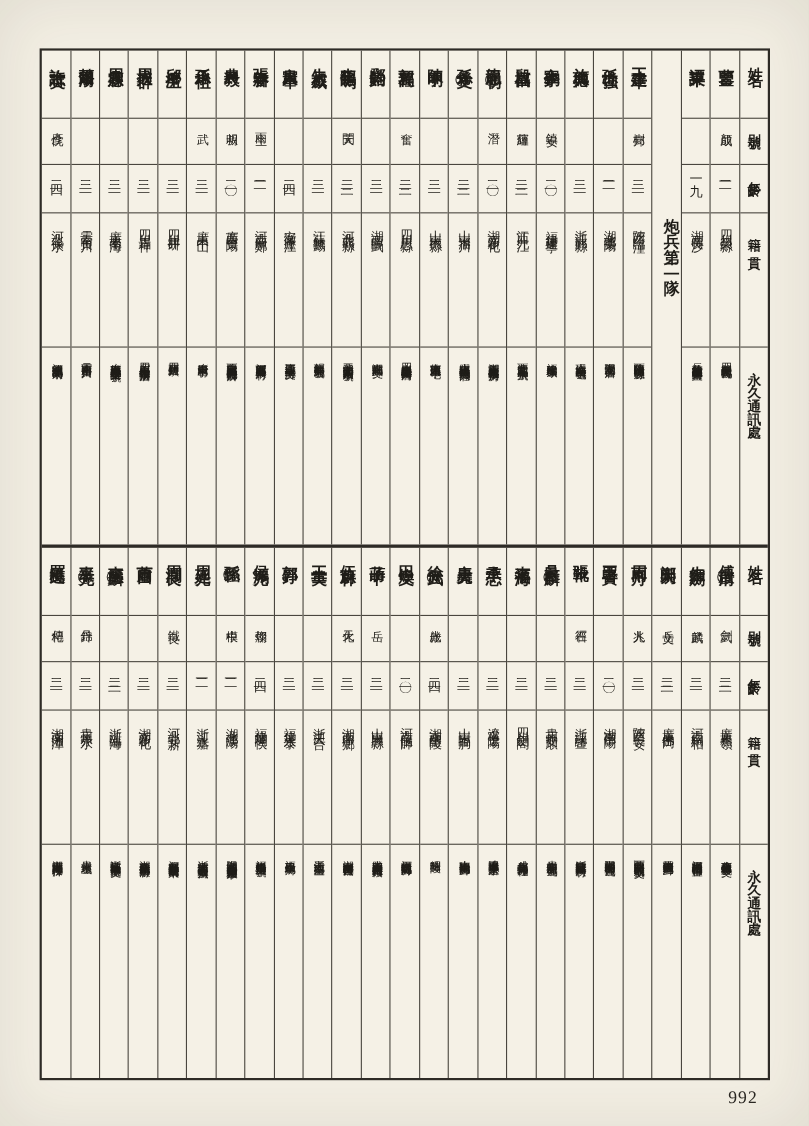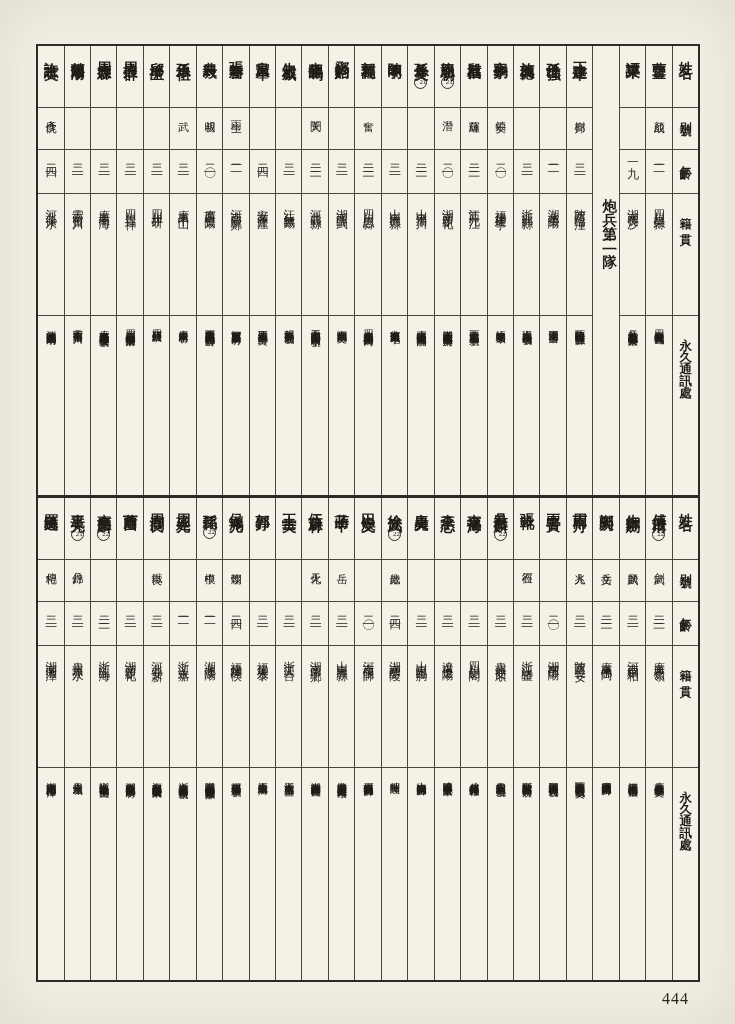--- a/index.html
+++ b/index.html
@@ -58,21 +58,21 @@
   .hdr-col .sec-age .vtext{font-size:12px;letter-spacing:3px;}
   .hdr-col .sec-native .vtext{font-size:12px;letter-spacing:16px;padding-top:14px;}
   .hdr-col .sec-addr .vtext{font-size:12.5px;line-height:normal;letter-spacing:12px;padding-top:12px;height:auto;}
   .unit-col .vtext{
     font-weight:bold;font-size:14.5px;letter-spacing:14px;padding-top:140px;
   }
   .mark{
     writing-mode:horizontal-tb;display:inline-block;
     width:11px;height:11px;border:1px solid #2e2b26;border-radius:50%;
     font-size:7px;line-height:11px;text-align:right;letter-spacing:0;
-    margin-top:20px;font-weight:normal;
+    margin-top:10px;font-weight:normal;
   }
   .page-number{
     position:absolute;right:46px;bottom:16px;
     font-size:16px;letter-spacing:1px;color:#2a2722;
   }
 </style>
 </head>
 <body>
 
 <div class="page">
@@ -922,14 +922,14 @@
           <div class="sec sec-native">
             <span class="vtext">湖南湘潭</span>
           </div>
           <div class="sec sec-addr">
             <span class="vtext">湖南湘潭馬家河樓梯沖</span>
           </div>
         </div>
       </section>
 
   </div>
-  <div class="page-number">444</div>
+  <div class="page-number">992</div>
 </div>
 
 </body></html>

